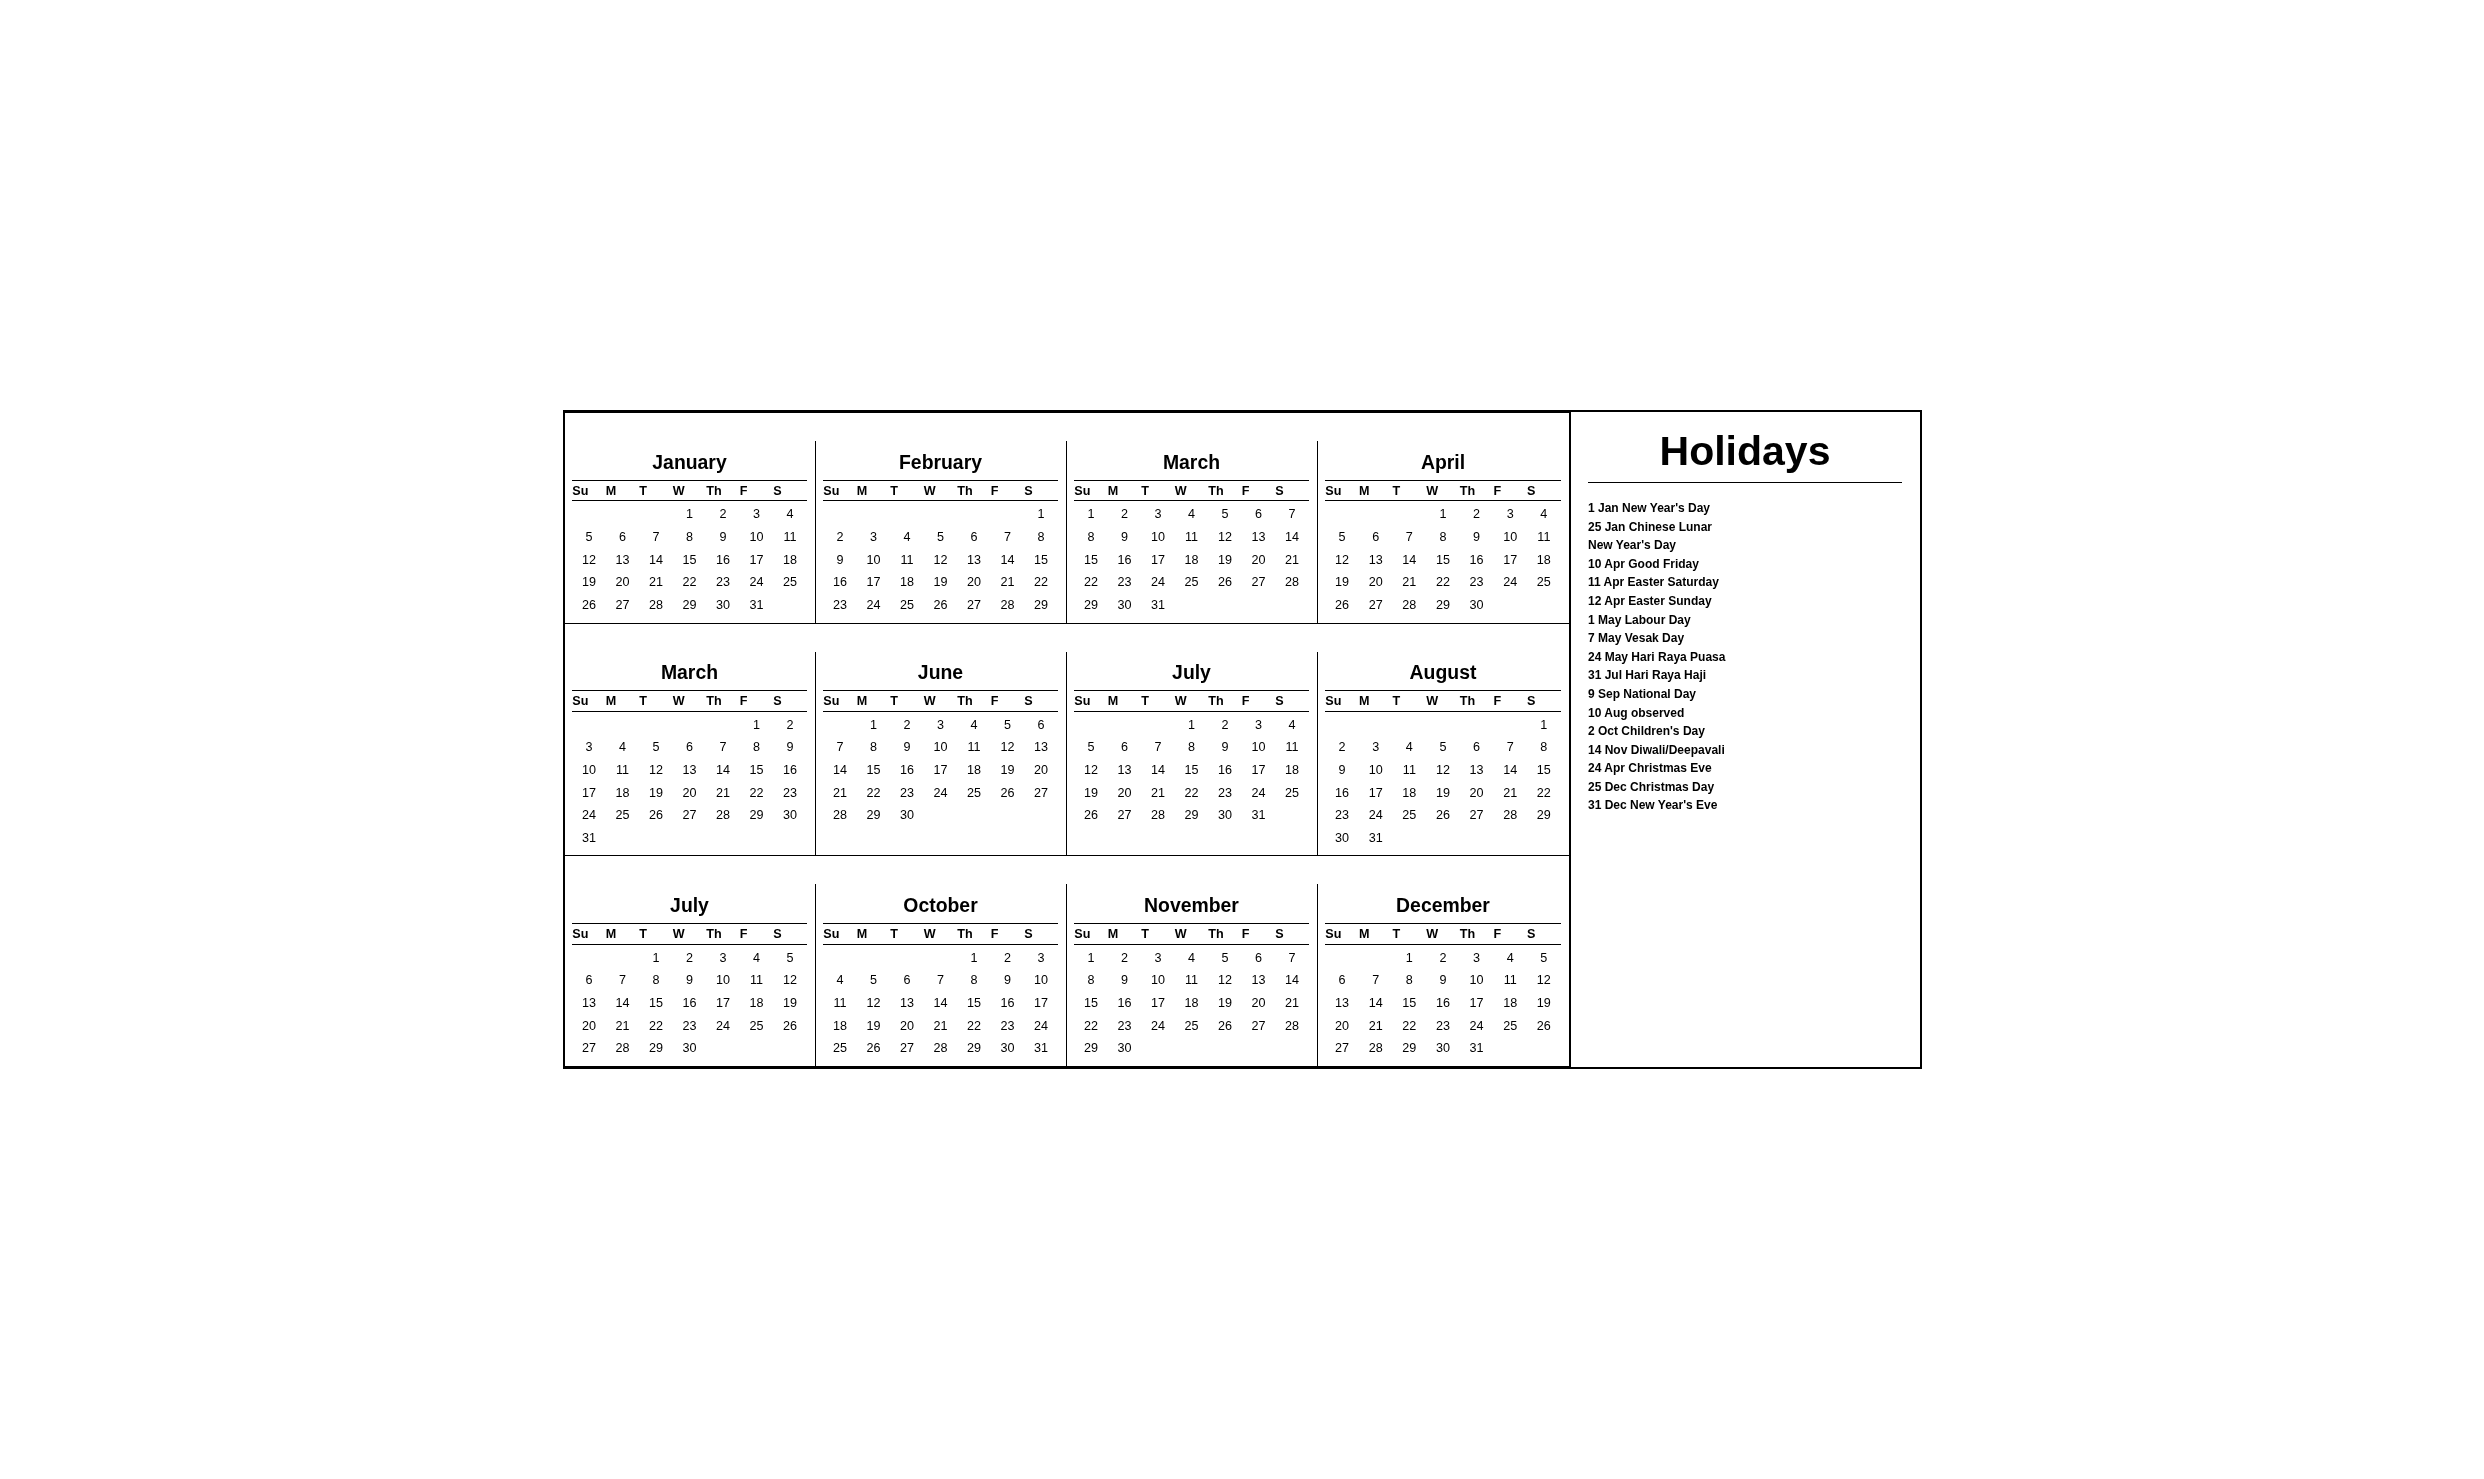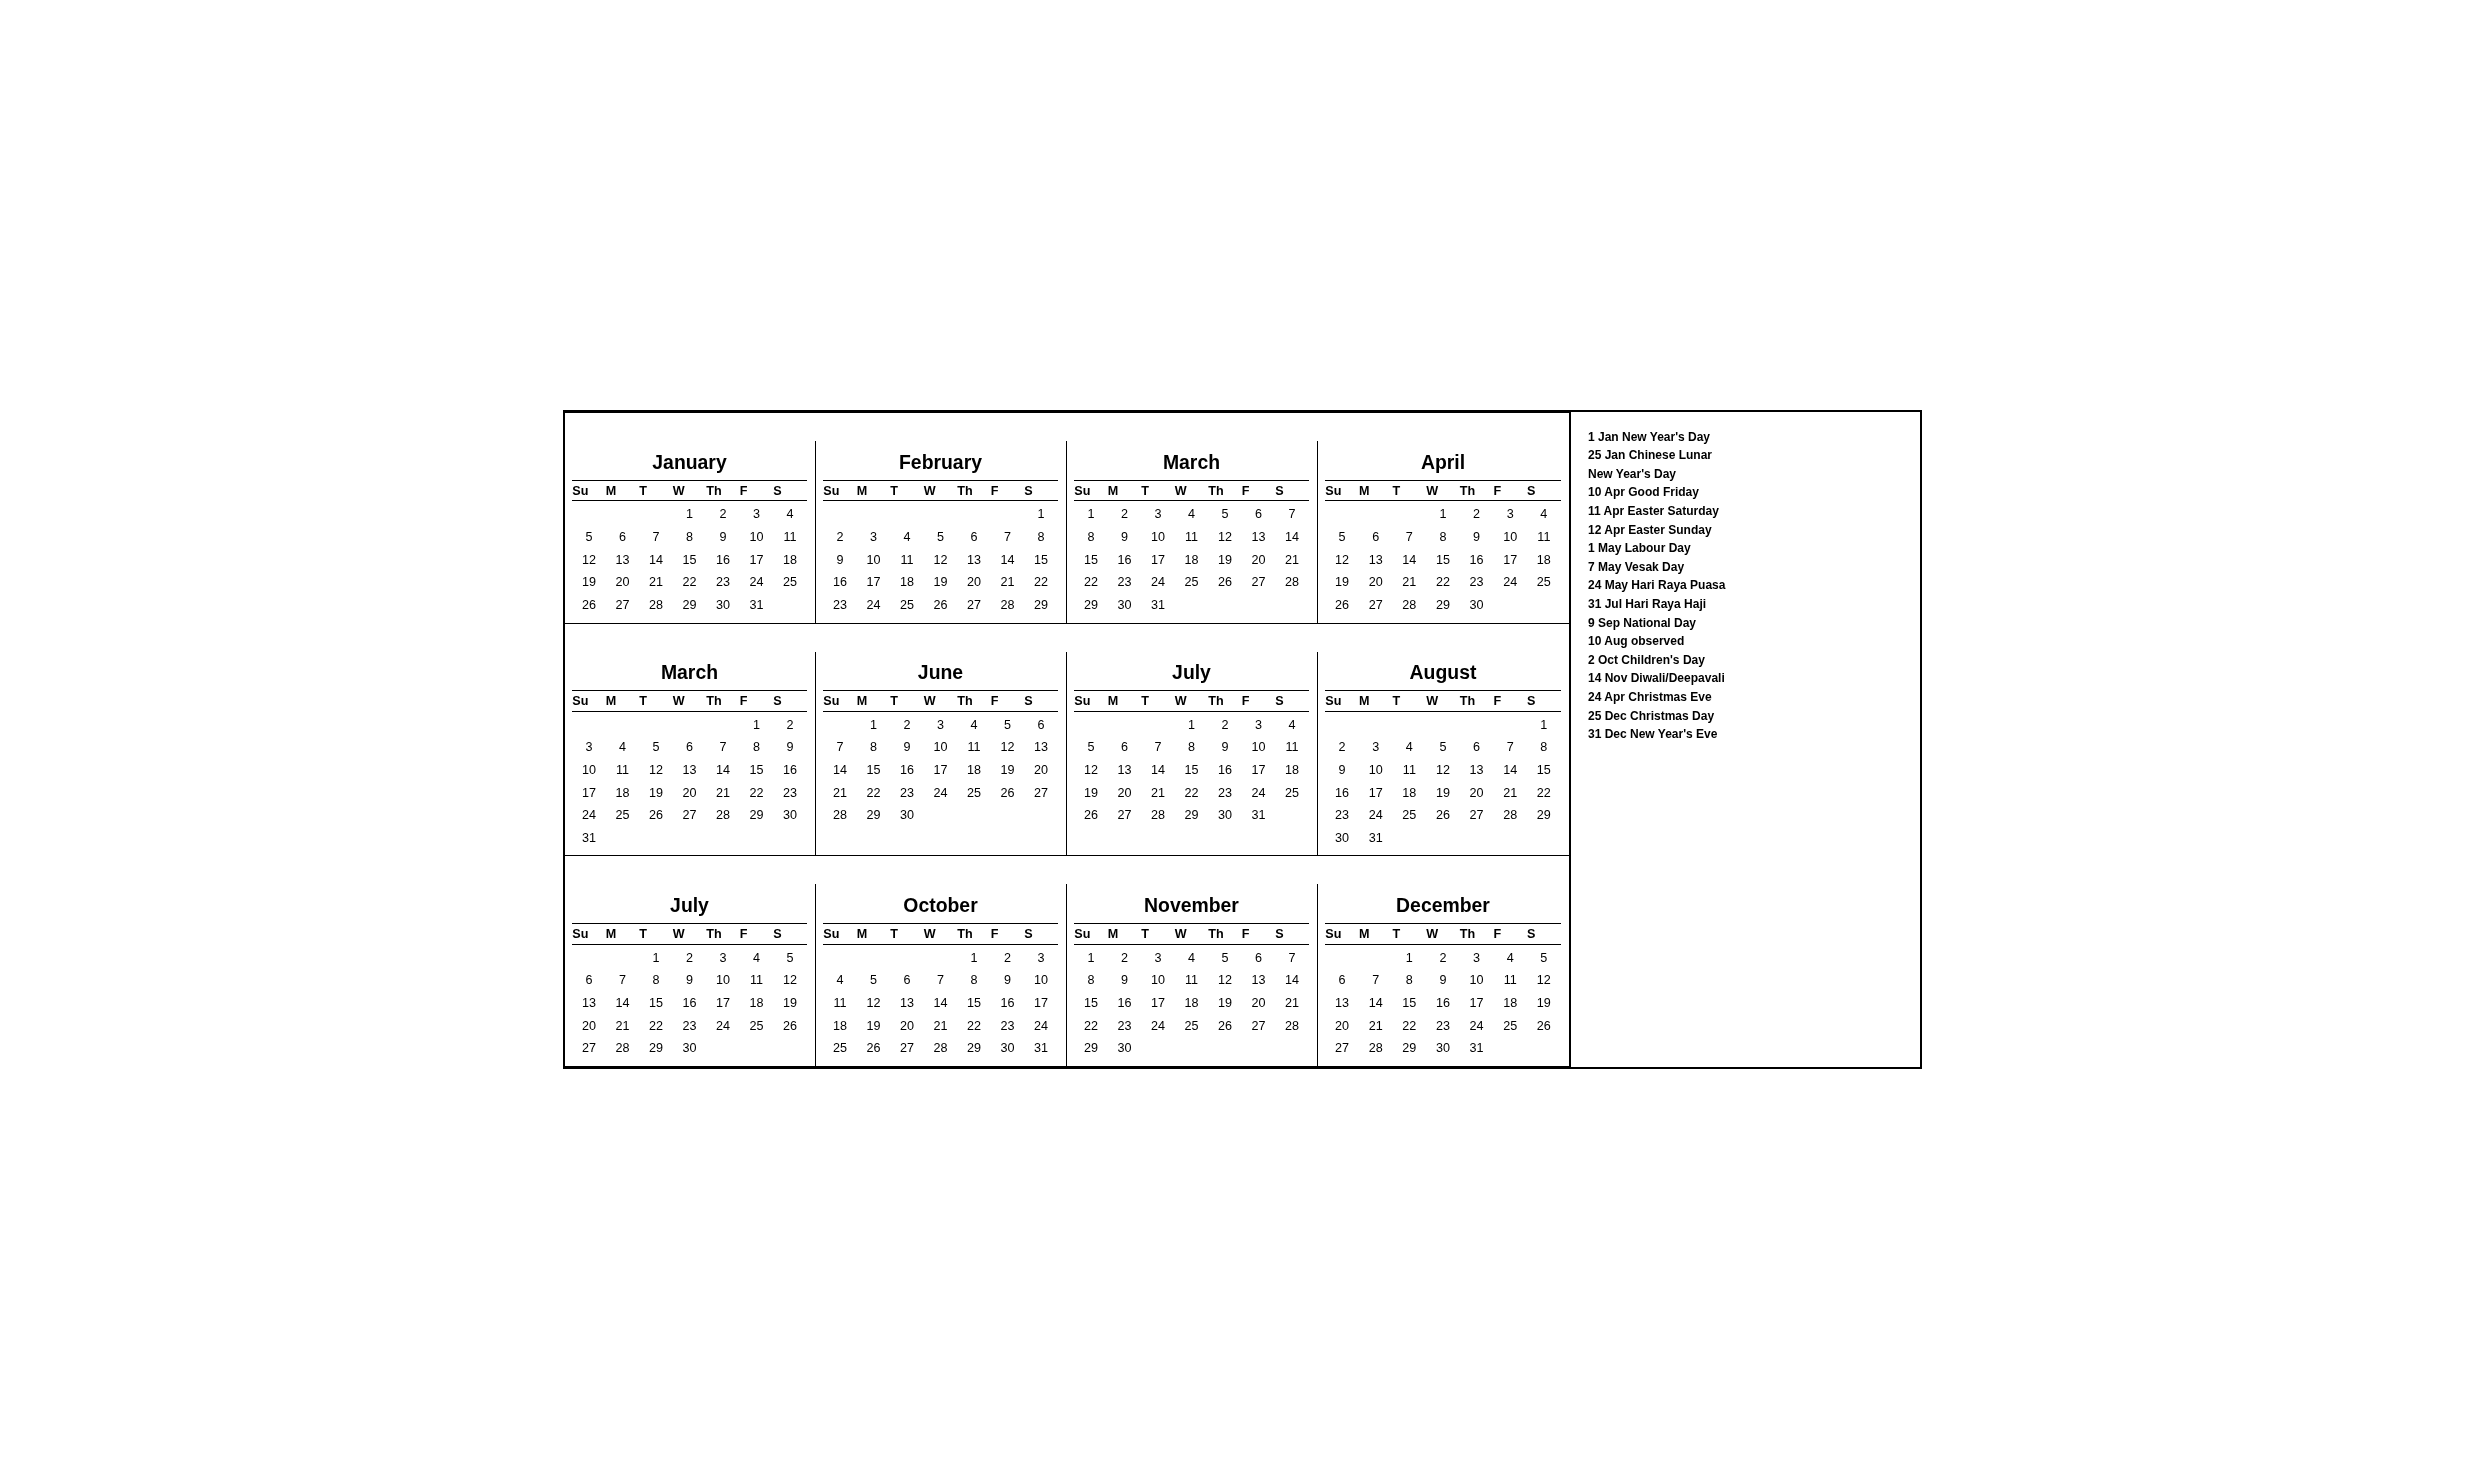--- a/index.html
+++ b/index.html
@@ -697,20 +697,21 @@
             <div class="day-cell">29</div>
             <div class="day-cell">30</div>
             <div class="day-cell">31</div>
             <div class="day-cell"></div>
             <div class="day-cell"></div>
           </div>
         </div>
       </div>
   </div>
   <div class="holidays-section">
+    <div class="holidays-title">Holidays</div>
     <div id="holidays-list">
         <div class="holiday-item">1 Jan New Year's Day</div>
         <div class="holiday-item">25 Jan Chinese Lunar</div>
         <div class="holiday-item">New Year's Day</div>
         <div class="holiday-item">10 Apr  Good Friday</div>
         <div class="holiday-item">11 Apr Easter Saturday</div>
         <div class="holiday-item">12 Apr Easter Sunday</div>
         <div class="holiday-item">1 May   Labour Day</div>
         <div class="holiday-item">7 May  Vesak Day</div>
         <div class="holiday-item">24 May Hari Raya Puasa</div>

